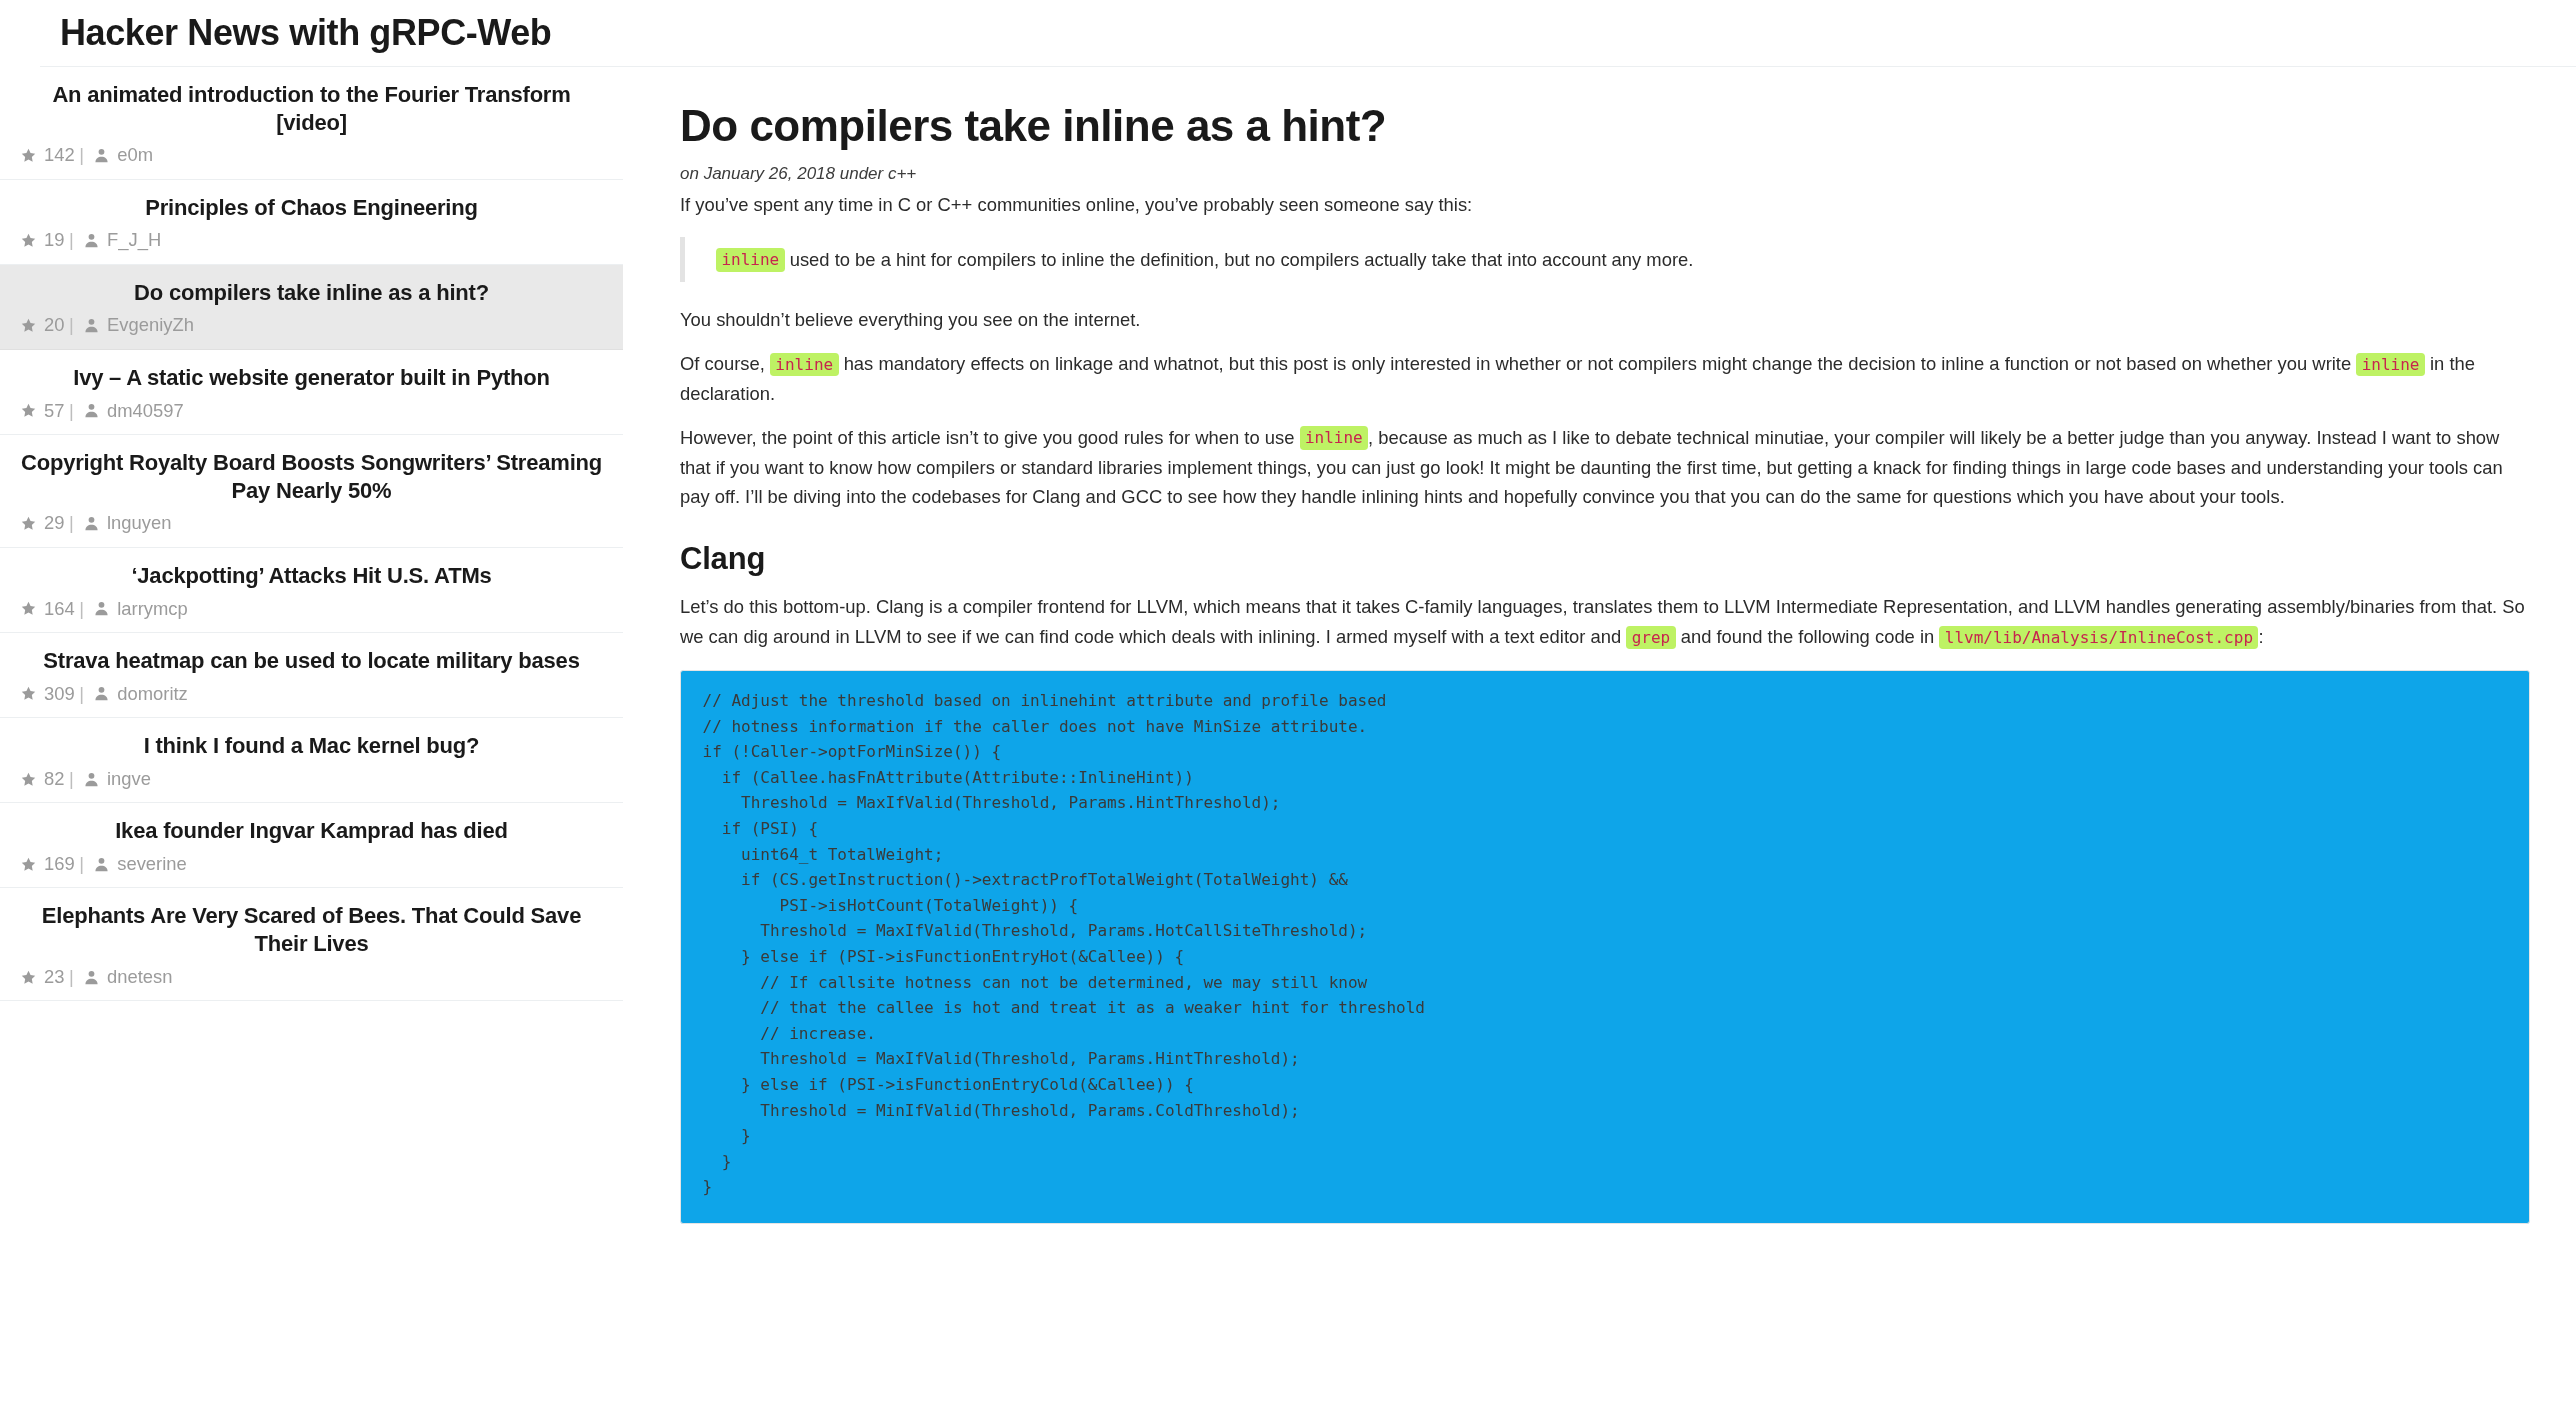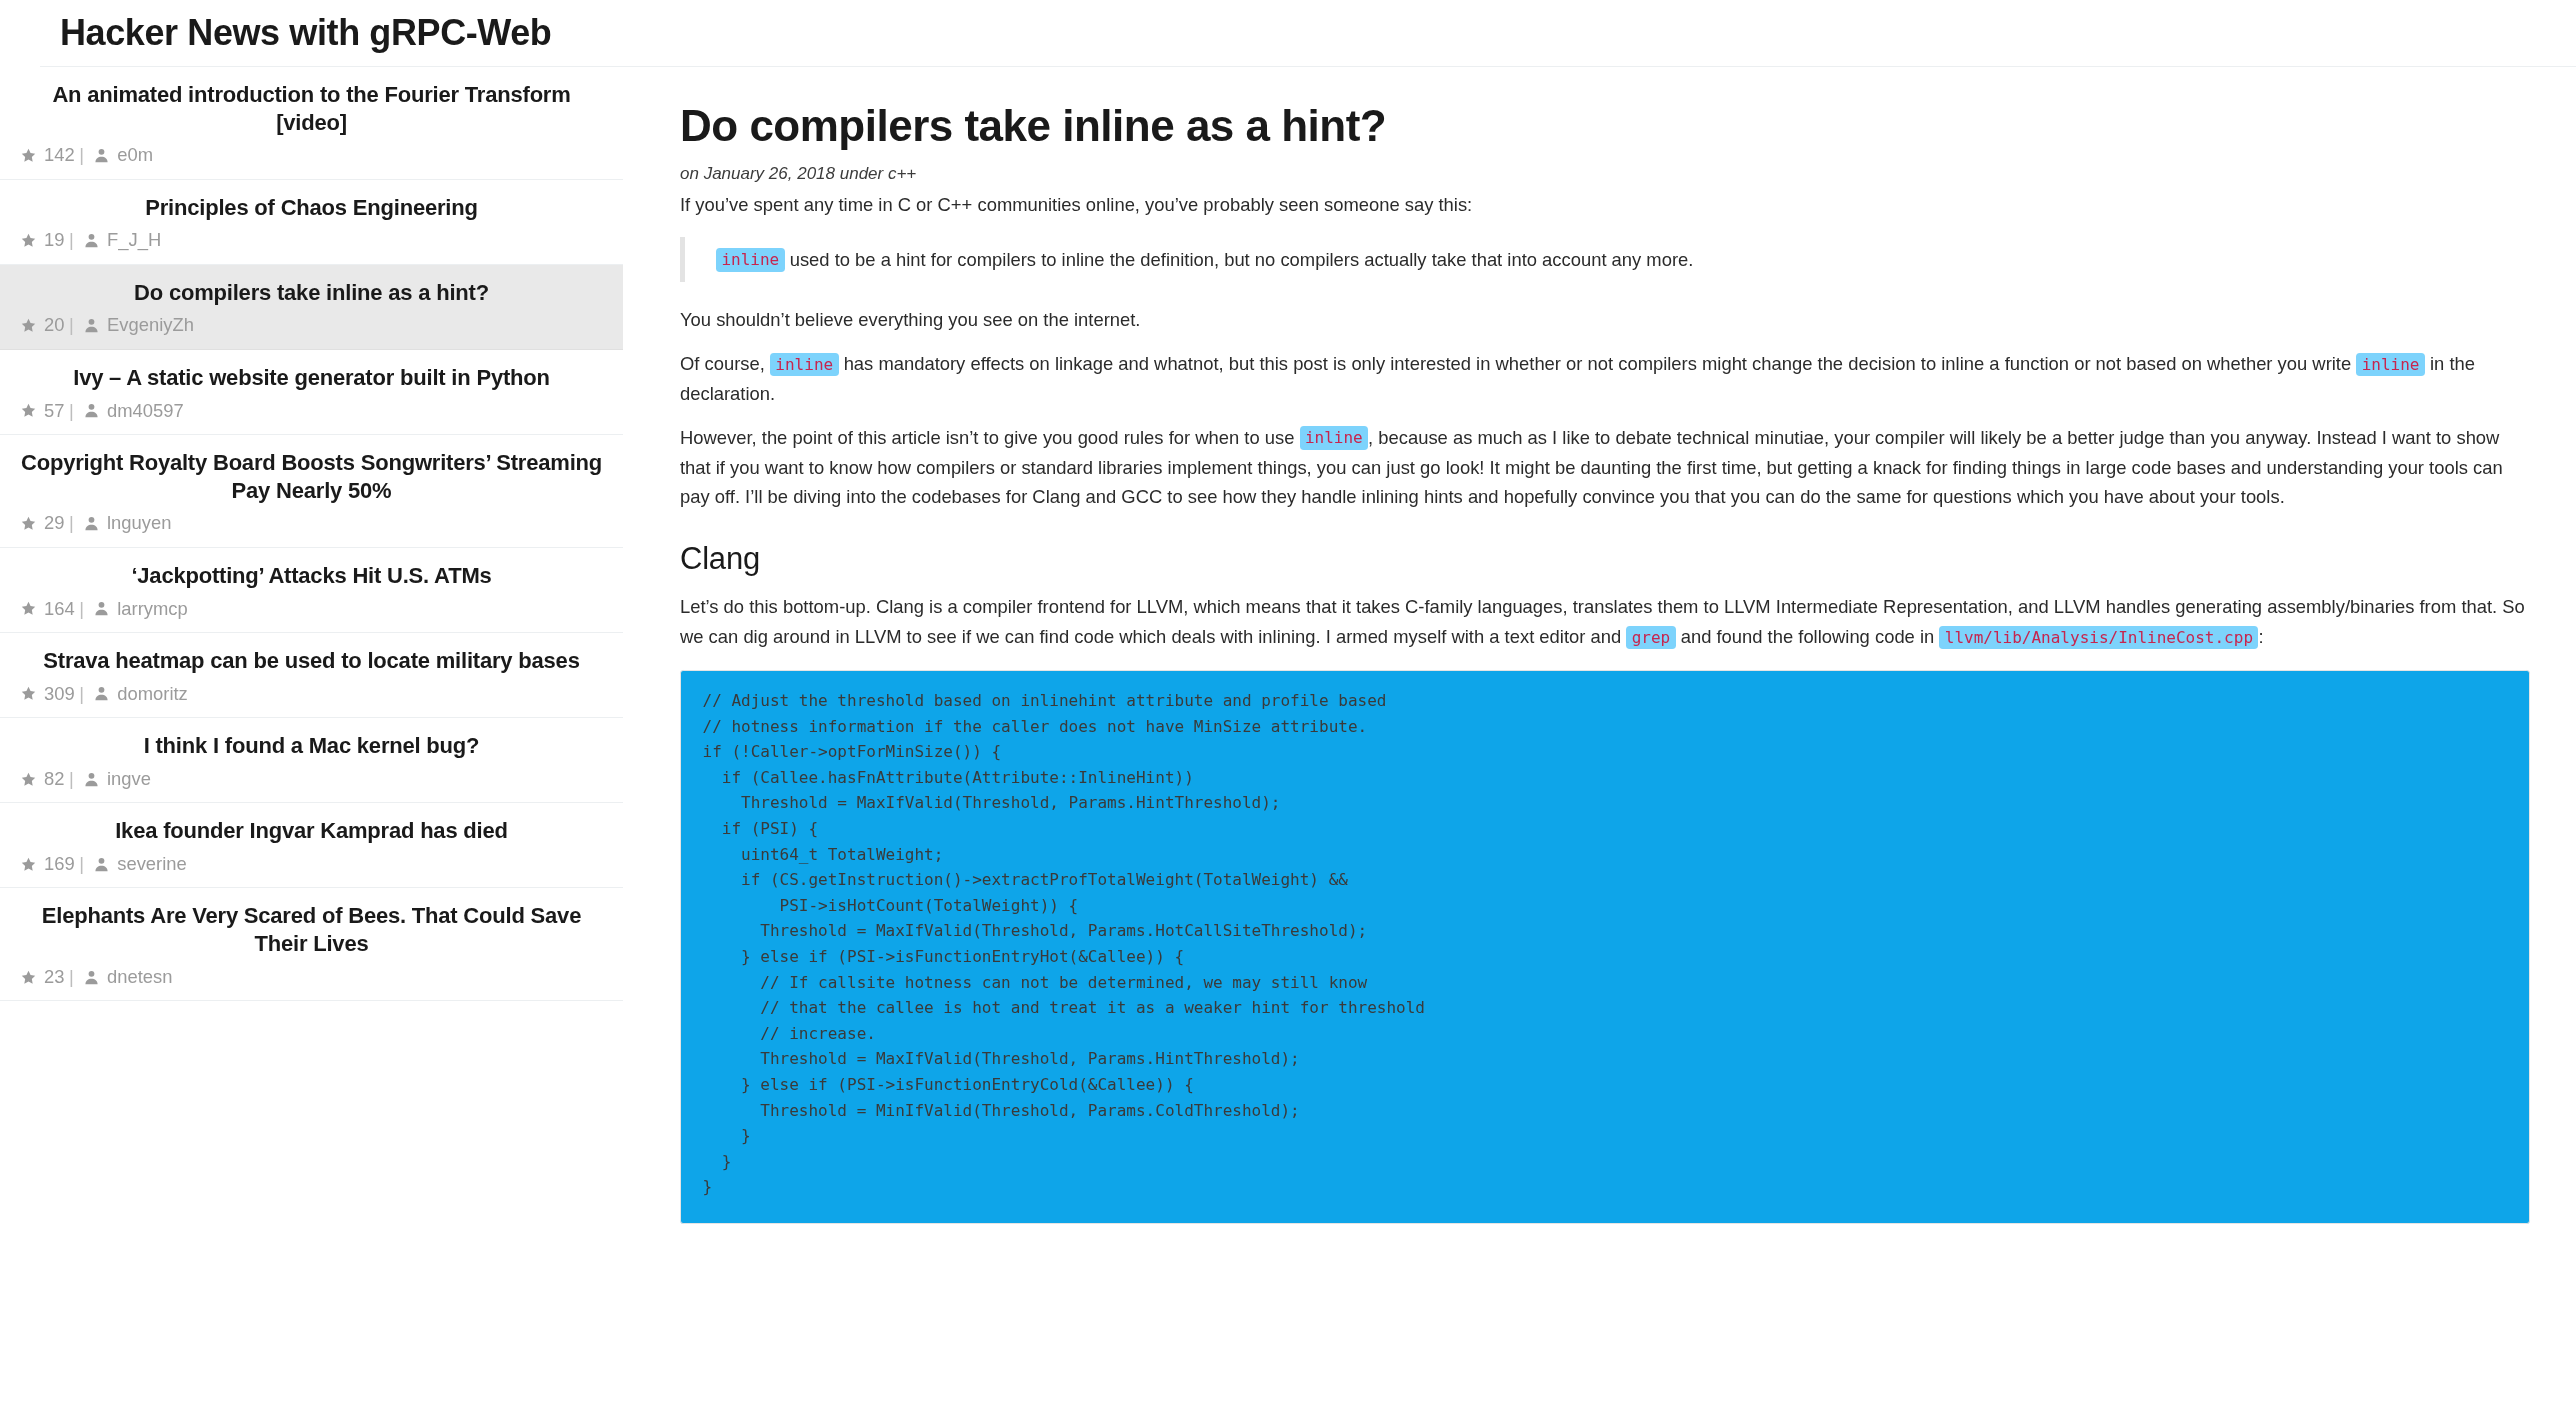--- a/index.html
+++ b/index.html
@@ -122,30 +122,30 @@
     border-left: 5.4px solid #e3e3e3;
     font-size: 18.4px;
     line-height: 1.62;
     color: #2b2b2b;
   }
 
   code.inline-code {
     font-family: "DejaVu Sans Mono", "Liberation Mono", monospace;
     font-size: 16px;
     color: #c7254e;
-    background: #7dd3fc;
+    background: #bef264;
     border-radius: 3.8px;
     padding: 2.3px 5.4px;
     white-space: nowrap;
   }
 
   h2.section-heading {
     font-size: 31px;
     line-height: 1.15;
-    font-weight: normal;
+    font-weight: bold;
     color: #1a1a1a;
     letter-spacing: -0.2px;
     margin: 29px 0 15.3px 0;
   }
 
   pre.code-block {
     margin: 18.4px 0 0 0;
     background: #0ea5e9;
     border: 0.8px solid #e4e4e4;
     border-radius: 3.1px;

